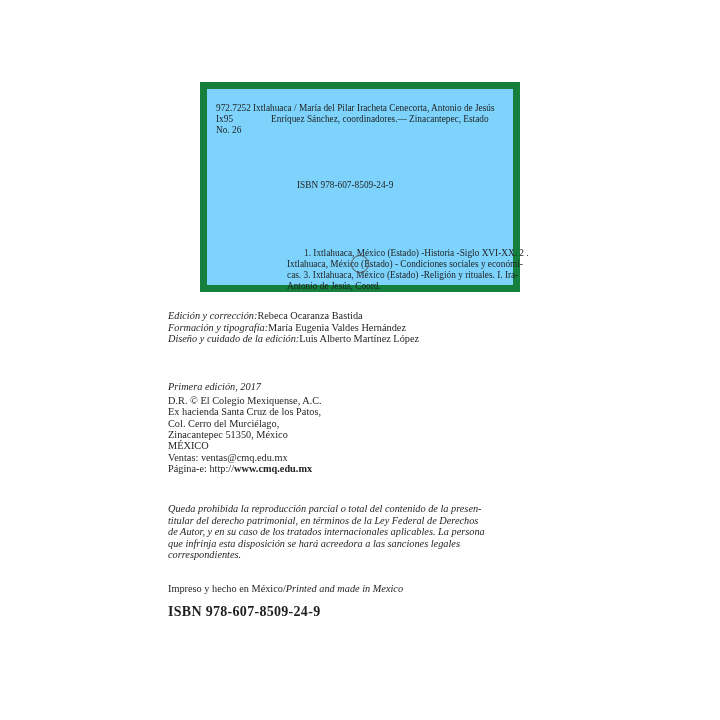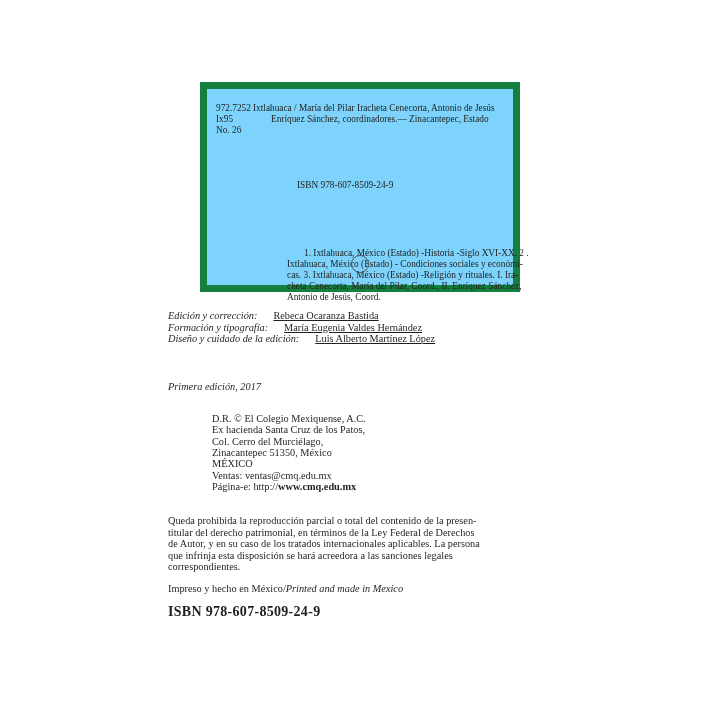--- a/index.html
+++ b/index.html
@@ -34,25 +34,25 @@
     width:16px; height:16px;
     border:1px solid #555;
     border-radius:50%;
     background:transparent;
   }
 
   
   .body-text { font-size:10.3px; line-height:11.6px; }
   #credits   { left:168px; top:310px; }
   .cr-label  { font-style:italic; }
-  .cr-val    { margin-left:16px;text-decoration:underline; }
+  .cr-val    { margin-left:0; }
   #edition   { left:168px; top:381px; font-style:italic; }
-  #publisher { left:168px; top:413px; line-height:11.35px;margin-left:44px; }
+  #publisher { left:168px; top:395px; line-height:11.35px; }
   #publisher .bold { font-weight:bold; }
-  #legal     { left:168px; top:515px; line-height:11.5px; }
+  #legal     { left:168px; top:503px; font-style:italic; line-height:11.5px; }
   #printed   { left:168px; top:583px; }
   #printed .it { font-style:italic; }
   #isbn-bottom {
     left:168px; top:604px;
     font-size:14px; font-weight:bold;
     letter-spacing:0.3px;
   }
 </style>
 </head>
 <body>
@@ -70,21 +70,20 @@
     <div class="hang">Enríquez Sánchez, coordinadores.— Zinacantepec, Estado</div>
   </div>
 
 
   <div class="abs cip-text nw" id="cip-isbn">ISBN 978-607-8509-24-9</div>
 
   <div class="abs cip-text nw" id="cip-subjects">
     <div class="first">1. Ixtlahuaca, México (Estado) -Historia -Siglo XVI-XX. 2 .</div>
     <div>Ixtlahuaca, México (Estado) - Condiciones sociales y económi-</div>
     <div>cas. 3. Ixtlahuaca, México (Estado) -Religión y rituales. I. Ira-</div>
-    <div>cheta Cenecorta, María del Pilar, Coord., II. Enríquez Sánchez,</div>
     <div>Antonio de Jesús, Coord.</div>
   </div>
 
   <div class="abs" id="cip-circle"></div>
 </div>
 
 <div class="abs body-text nw" id="credits">
   <div>
     <span class="cr-label">Edición y corrección:</span><span class="cr-val">Rebeca Ocaranza Bastida</span>
   </div>

